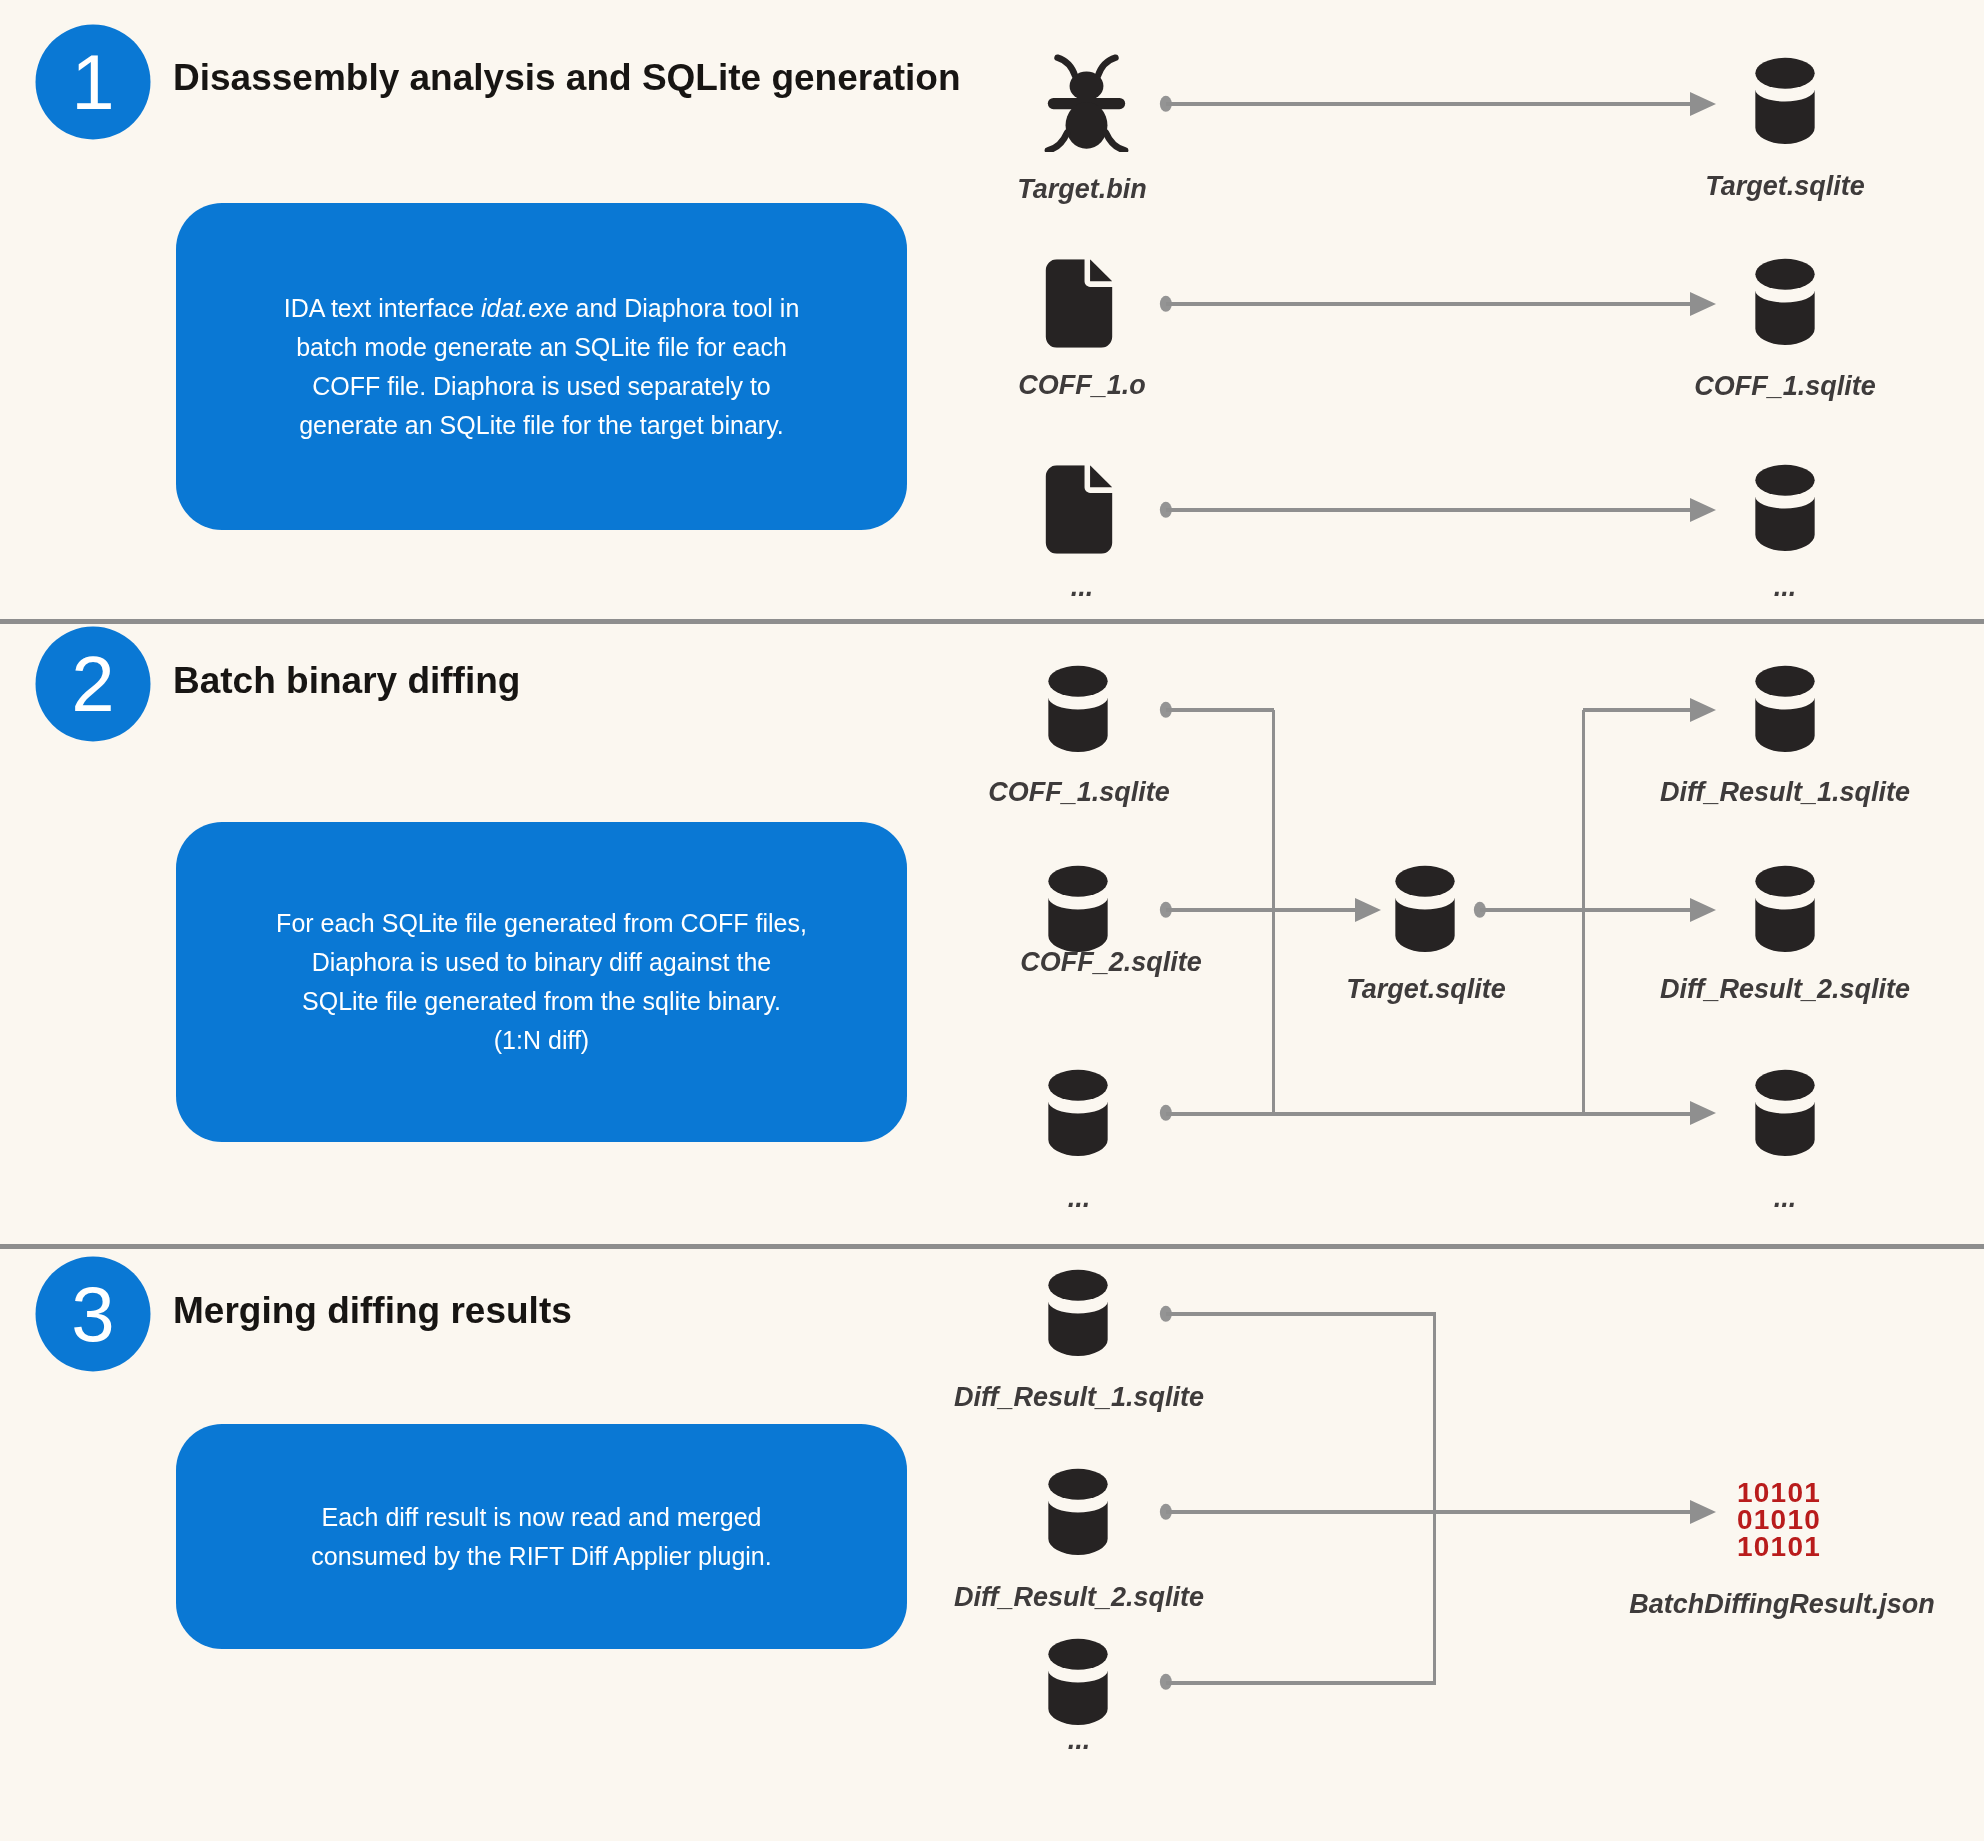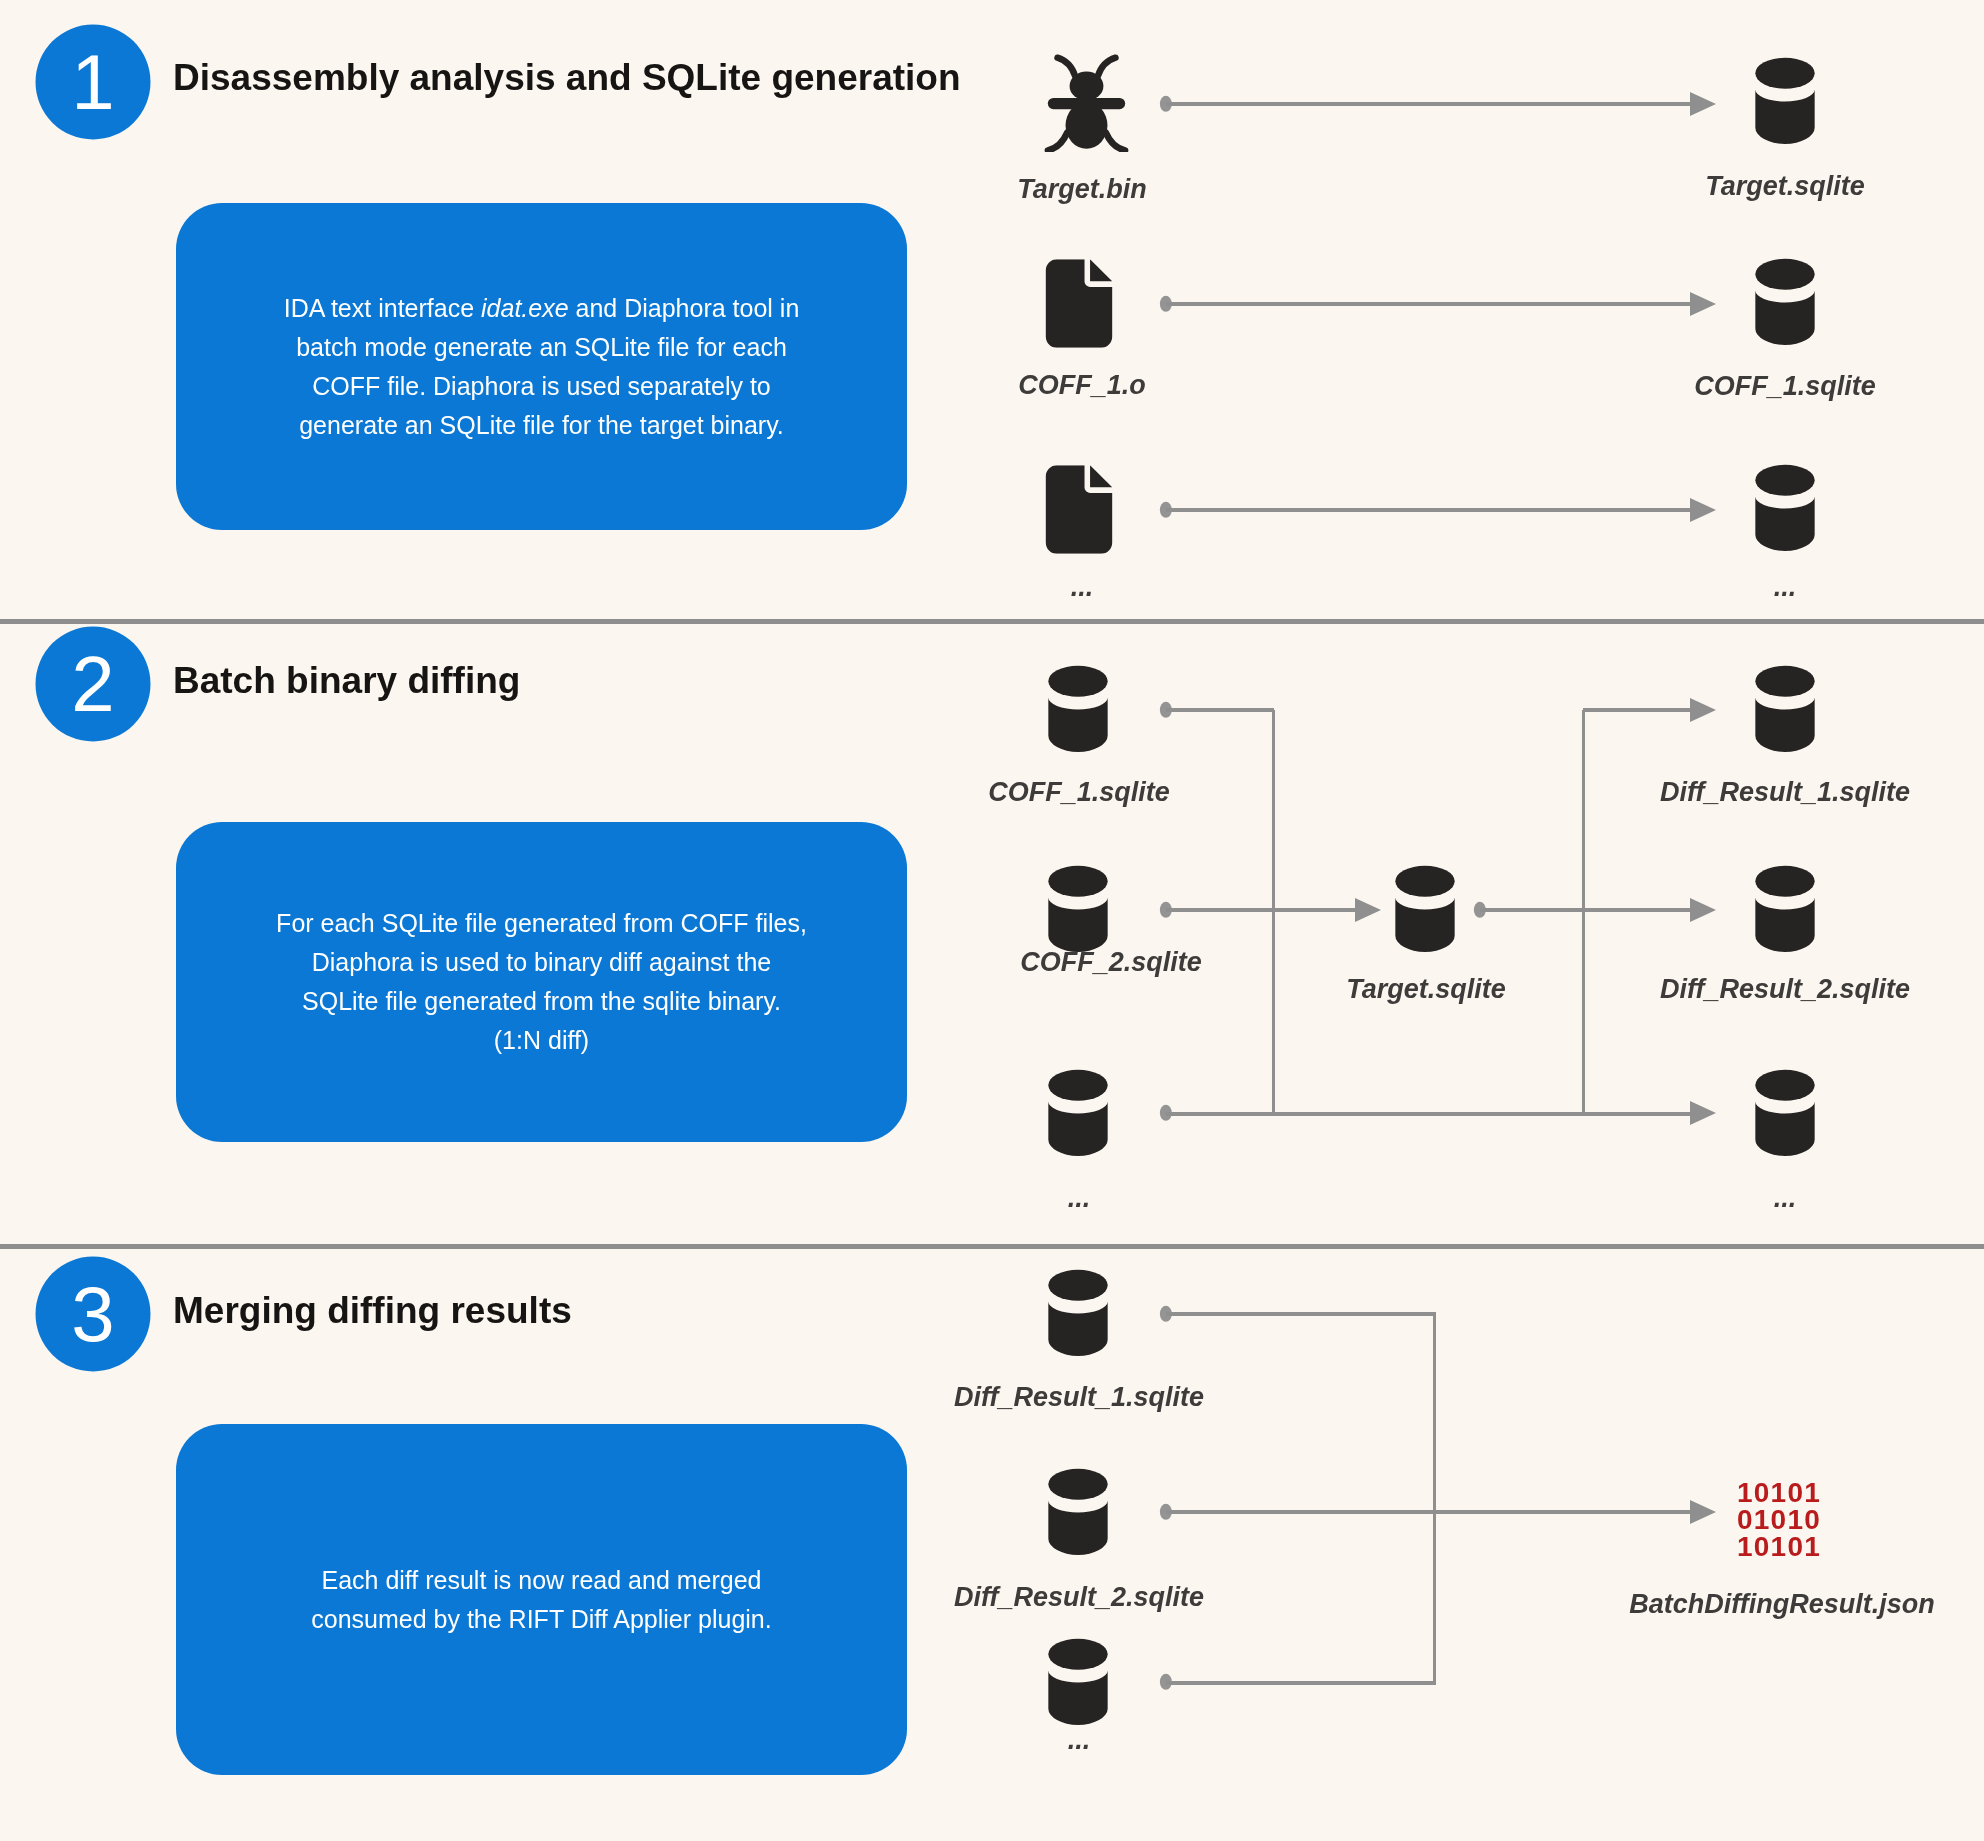--- a/index.html
+++ b/index.html
@@ -191,21 +191,21 @@
 <div class="lbl" style="left:1785px; top:989px;">Diff_Result_2.sqlite</div>
 <div class="lbl" style="left:1785px; top:1198px;">...</div>
 
 <div class="divider" style="top:1244px;"></div>
 
 <div class="badge" style="left:93px; top:1314px;">
   <span>3</span>
 </div>
 <div class="sec-title" style="left:173px; top:1311px;">Merging diffing results</div>
 
-<div class="note-box" style="left:176px; top:1424px; height:351px;">
+<div class="note-box" style="left:176px; top:1424px; height:225px;">
   <div class="note-line">Each diff result is now read and merged</div>
   <div class="note-line">consumed by the RIFT Diff Applier plugin.</div>
 </div>
 
 <svg class="icon" style="left:1042px; top:1269px;" width="72" height="89" viewBox="0 0 122 152">
     <use href="#icon-db"></use>
   </svg>
 <svg class="icon" style="left:1042px; top:1468px;" width="72" height="89" viewBox="0 0 122 152">
     <use href="#icon-db"></use>
   </svg>

